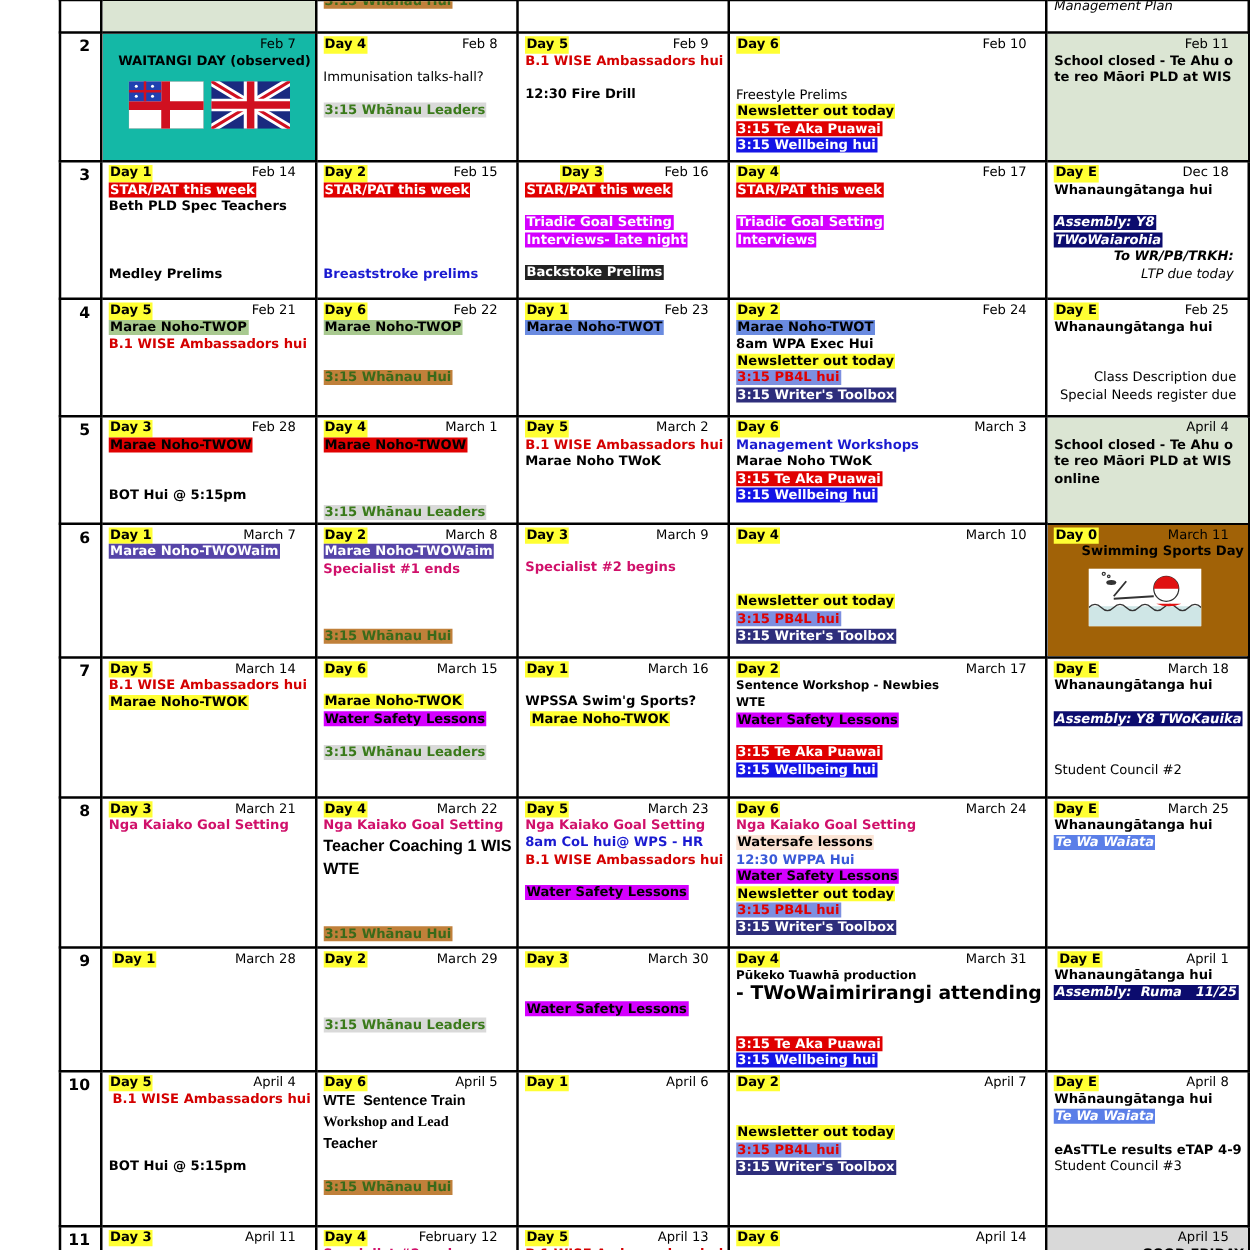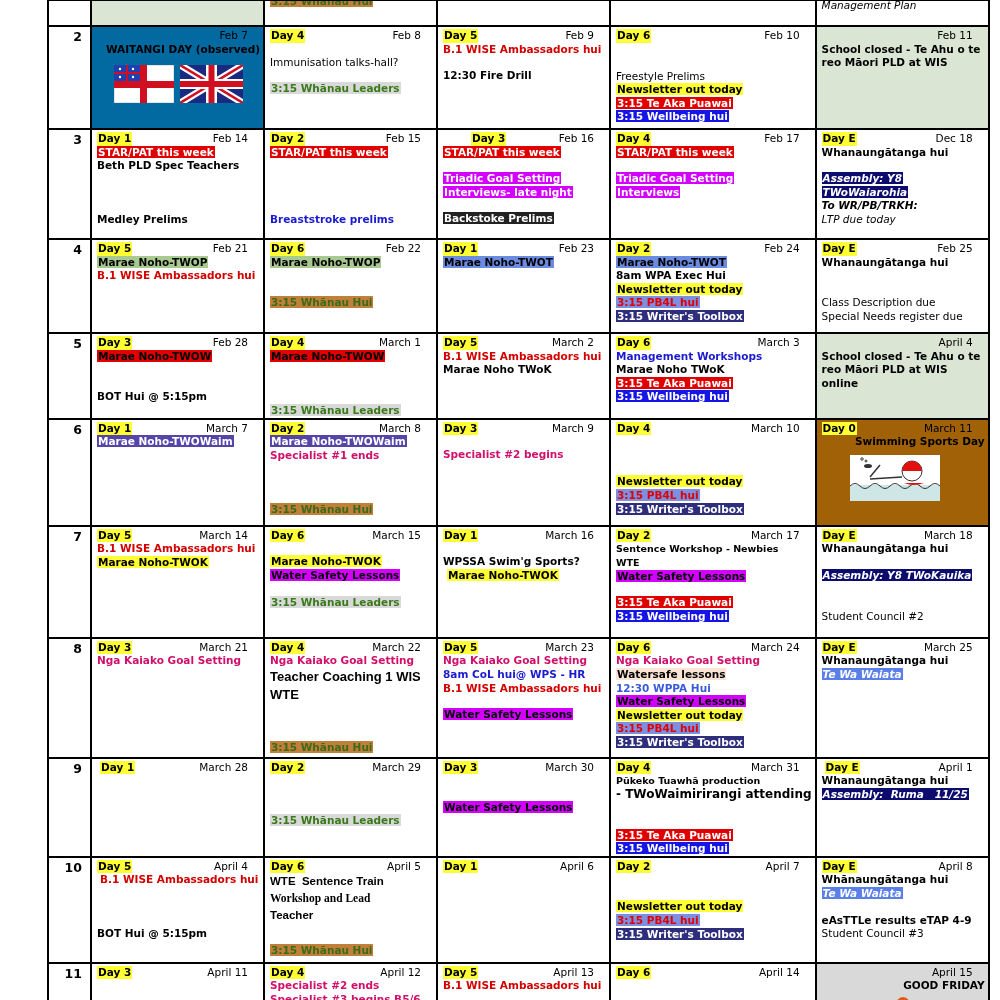--- a/index.html
+++ b/index.html
@@ -15,21 +15,21 @@
   .dayno.none { background:transparent; }
   .date { font-weight:normal; padding-right:12px; }
   .ev { display:block; white-space:nowrap; }
   .ev span { padding:0 1px; }
   .b { font-weight:bold; }
   .i { font-style:italic; }
   .gap1 { margin-top:13px; }
   .gap2 { margin-top:27px; }
   .gap3 { margin-top:40px; }
   .gap4 { margin-top:54px; }
-  .right { }
+  .right { text-align:right; }
   .center { text-align:right; }
   .flags { display:flex; gap:6px; justify-content:center; margin-top:9px; }
   .swim { width:90px; height:46px; margin:6px auto 0; background:#ffffff; position:relative; }
   .wrap { white-space:normal; }
 </style>
 </head>
 <body>
 
 <table id="cal">
   <colgroup>
@@ -50,21 +50,21 @@
     </td>
     <td class="day"></td>
     <td class="day"></td>
     <td class="day">
       <div class="ev i" style="margin-top:-4px">Management Plan</div>
     </td>
   </tr>
 
   <tr style="height:103px">
     <td class="wk">2</td>
-    <td class="day" style="background:#0369a1">
+    <td class="day" style="background:#14b8a6">
       <div class="row-head">
             <span class="dayno none"></span>
             <span class="date">Feb 7</span>
           </div>
       <div class="ev b center">WAITANGI DAY (observed)</div>
       <div class="flags">
         <svg width="60" height="38" viewBox="0 0 60 38">
           <rect width="60" height="38" fill="#fff" stroke="#999" stroke-width="0.5"></rect>
           <rect x="26" y="0" width="7" height="38" fill="#d01020"></rect>
           <rect x="0" y="16" width="60" height="7" fill="#d01020"></rect>
@@ -442,35 +442,35 @@
             <span class="date">March 30</span>
           </div>
       <div class="ev gap2"><span class="b" style="background:#d400ff">Water Safety Lessons</span></div>
     </td>
     <td class="day">
       <div class="row-head">
             <span class="dayno">Day 4</span>
             <span class="date">March 31</span>
           </div>
       <div class="ev b" style="font-size:9.5px">Pūkeko Tuawhā production</div>
-      <div class="ev b" style="font-size:12px">- TWoWaimirirangi attending</div>
+      <div class="ev b" style="font-size:15px">- TWoWaimirirangi attending</div>
       <div class="ev gap2"><span class="b" style="background:#e00000;color:#fff">3:15  Te Aka Puawai</span></div>
       <div class="ev"><span class="b" style="background:#1515e6;color:#fff">3:15 Wellbeing hui</span></div>
     </td>
     <td class="day">
       <div class="row-head">
             <span class="dayno" style="margin-left:3px">Day E</span>
             <span class="date">April 1</span>
           </div>
       <div class="ev b">Whanaungātanga hui</div>
       <div class="ev"><span class="b i" style="background:#0c0c6e;color:#fff;white-space:pre">Assembly:  Ruma   11/25</span></div>
     </td>
   </tr>
 
-  <tr style="height:106px">
+  <tr style="height:124px">
     <td class="wk">10</td>
     <td class="day">
       <div class="row-head">
             <span class="dayno">Day 5</span>
             <span class="date">April 4</span>
           </div>
       <div class="ev b" style="color:#d40000;padding-left:3px">B.1 WISE Ambassadors hui</div>
       <div class="ev b gap3">BOT Hui @ 5:15pm</div>
     </td>
     <td class="day">
@@ -514,21 +514,21 @@
     <td class="wk">11</td>
     <td class="day">
       <div class="row-head">
             <span class="dayno">Day 3</span>
             <span class="date">April 11</span>
           </div>
     </td>
     <td class="day">
       <div class="row-head">
             <span class="dayno">Day 4</span>
-            <span class="date">April 12</span>
+            <span class="date">February 12</span>
           </div>
       <div class="ev b" style="color:#d0106a">Specialist #2 ends</div>
       <div class="ev b" style="color:#d0106a">Specialist #3 begins B5/6</div>
     </td>
     <td class="day">
       <div class="row-head">
             <span class="dayno">Day 5</span>
             <span class="date">April 13</span>
           </div>
       <div class="ev b" style="color:#d40000">B.1 WISE Ambassadors hui</div>

